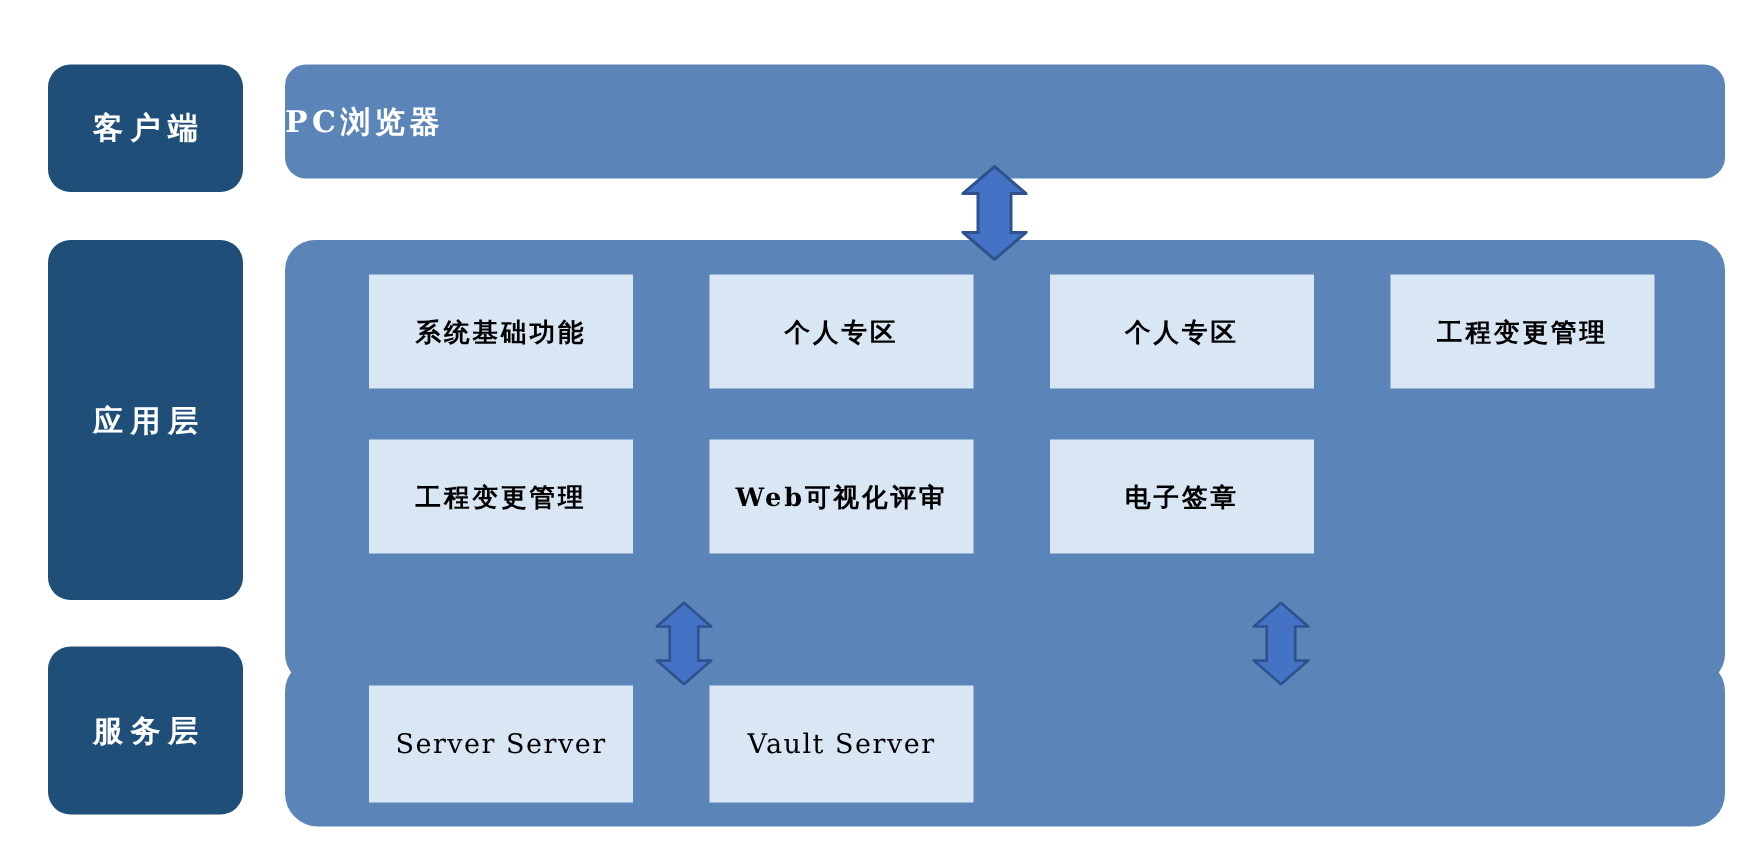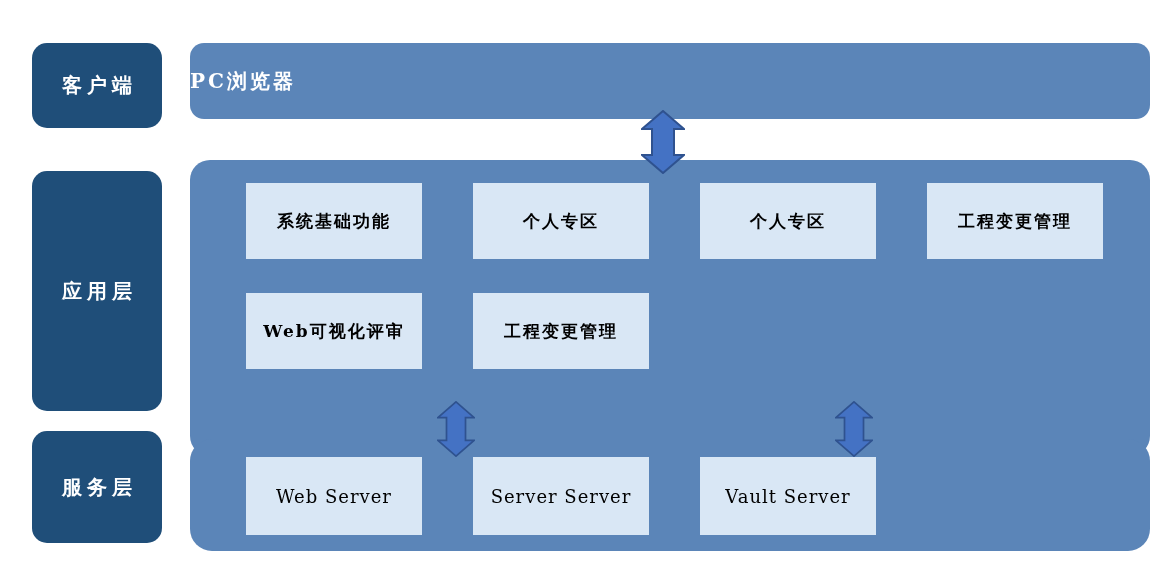--- a/index.html
+++ b/index.html
@@ -33,21 +33,21 @@
     border-radius: 15px;
     display: flex;
     align-items: center;
     justify-content: center;
     font-size: 20px;
     font-weight: bold;
     letter-spacing: 5px;
     text-indent: 5px; 
   }
   #client-label  { top: 43px;  height: 85px; }
-  #app-label     { top: 171px; height: 240px; }
+  #app-label     { top: 160px; height: 240px; }
   #service-label { top: 431px; height: 112px; }
 
   
   .band {
     position: absolute;
     left: 190px;
     width: 960px;
     background: var(--band-blue, #5b85b8);
   }
   .top-band {
@@ -111,26 +111,26 @@
 
   <div class="band top-band">
     <span>PC浏览器</span>
   </div>
 
   <div class="band app-band">
     <div class="module">系统基础功能</div>
     <div class="module">个人专区</div>
     <div class="module">个人专区</div>
     <div class="module">工程变更管理</div>
+    <div class="module">工程变更管理</div>
     <div class="module">Web可视化评审</div>
-    <div class="module">工程变更管理</div>
+    <div class="module">电子签章</div>
   </div>
 
   <div class="band service-band">
-    <div class="server">Web Server</div>
     <div class="server">Server Server</div>
     <div class="server">Vault Server</div>
   </div>
 
   <svg class="arrow" id="arrow-top" width="44" height="64" viewBox="0 0 44 64">
     <polygon points="22,1 43,19 33,19 33,45 43,45 22,63 1,45 11,45 11,19 1,19"></polygon>
   </svg>
   <svg class="arrow" id="arrow-bottom-l" width="38" height="56" viewBox="0 0 44 64" preserveAspectRatio="none">
     <polygon points="22,1 43,19 33,19 33,45 43,45 22,63 1,45 11,45 11,19 1,19"></polygon>
   </svg>

